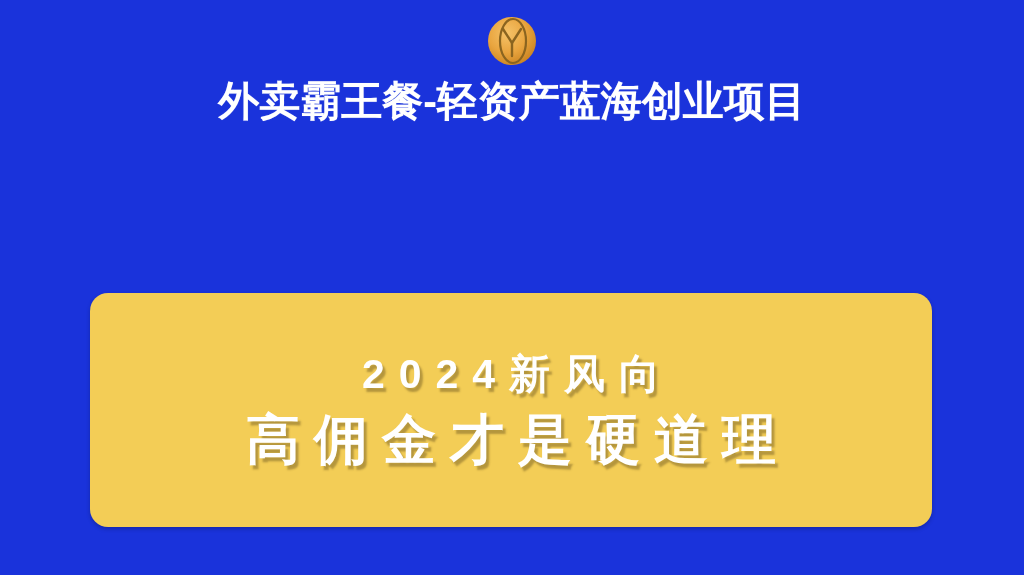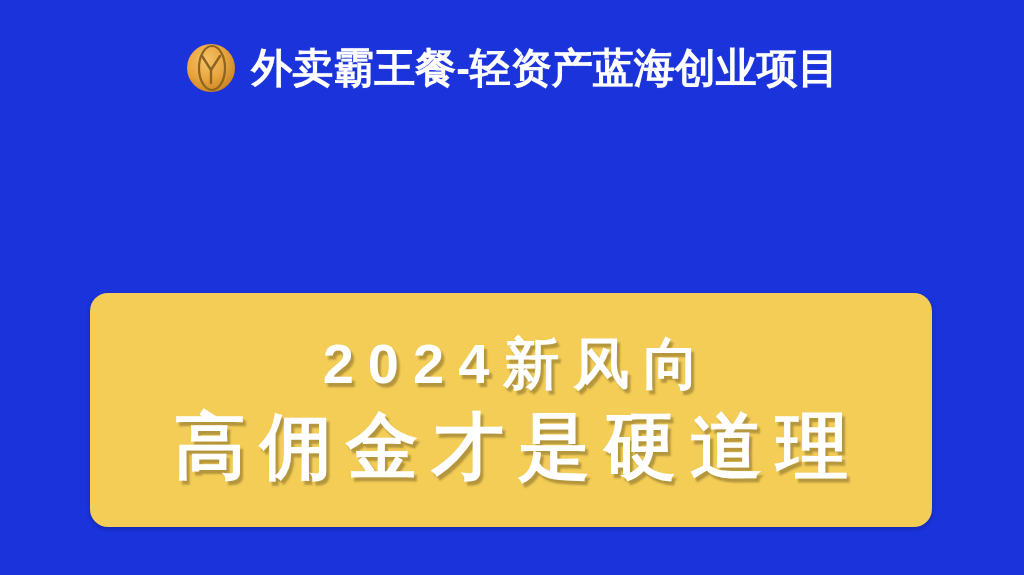--- a/index.html
+++ b/index.html
@@ -25,20 +25,21 @@
   #header-row {
     position: absolute;
     left: 0;
     top: 36px;
     width: 1024px;
     height: 64px;
     display: flex;
     align-items: center;
     justify-content: center;
     gap: 14px;
+    flex-direction: column;
   }
 
   #brand-logo {
     width: 52px;
     height: 52px;
     flex: 0 0 52px;
     position: relative;
     display: block;
   }
 
@@ -86,27 +87,27 @@
 
   .panel-line {
     color: #ffffff;
     font-weight: 700;
     line-height: 1.08;
     white-space: nowrap;
     text-shadow: 3px 4px 2px rgba(80,60,20,0.38);
   }
 
   #panel-line-1 {
-    font-size: 56px;
+    font-size: 41px;
     letter-spacing: 14px;
     text-indent: 14px;
   }
 
   #panel-line-2 {
-    font-size: 72px;
+    font-size: 54px;
     letter-spacing: 14px;
     text-indent: 14px;
   }
 </style>
 </head>
 <body>
 
 <div id="poster">
 
   <div id="header-row">

